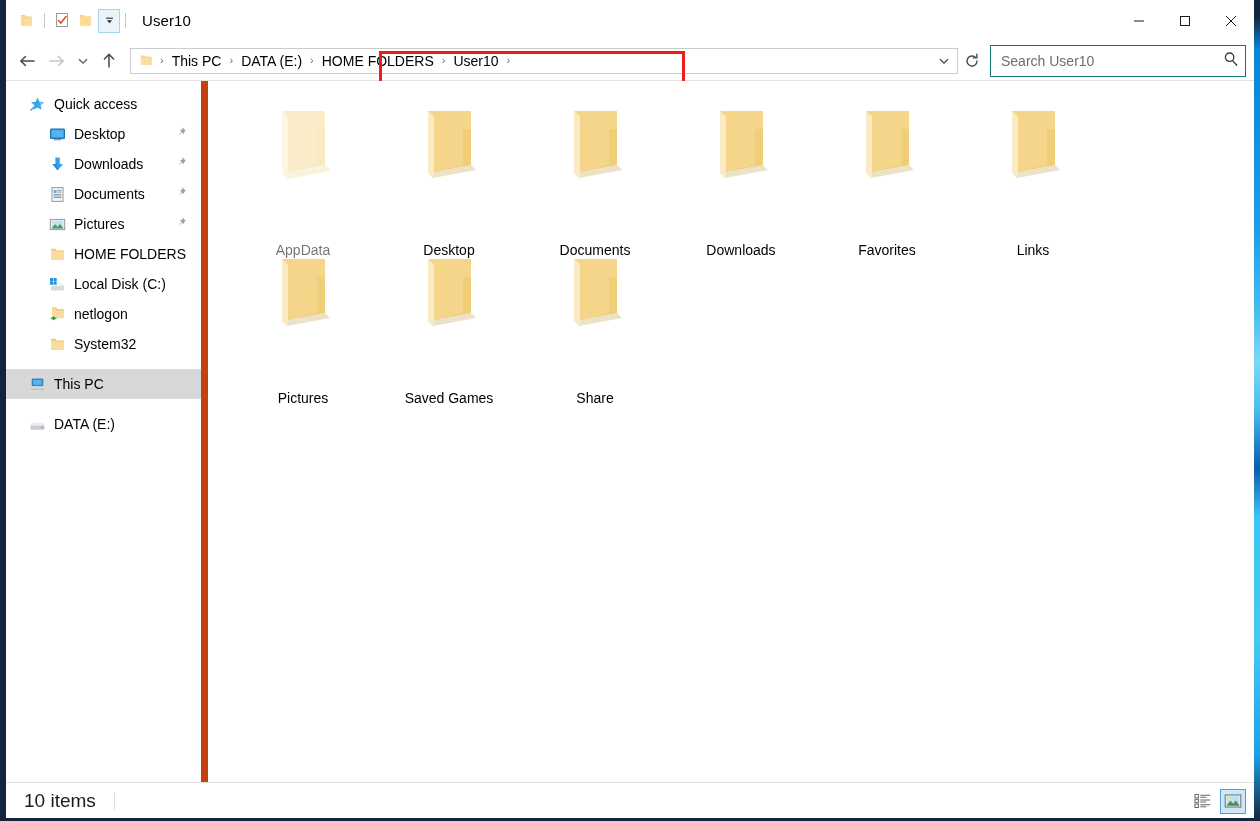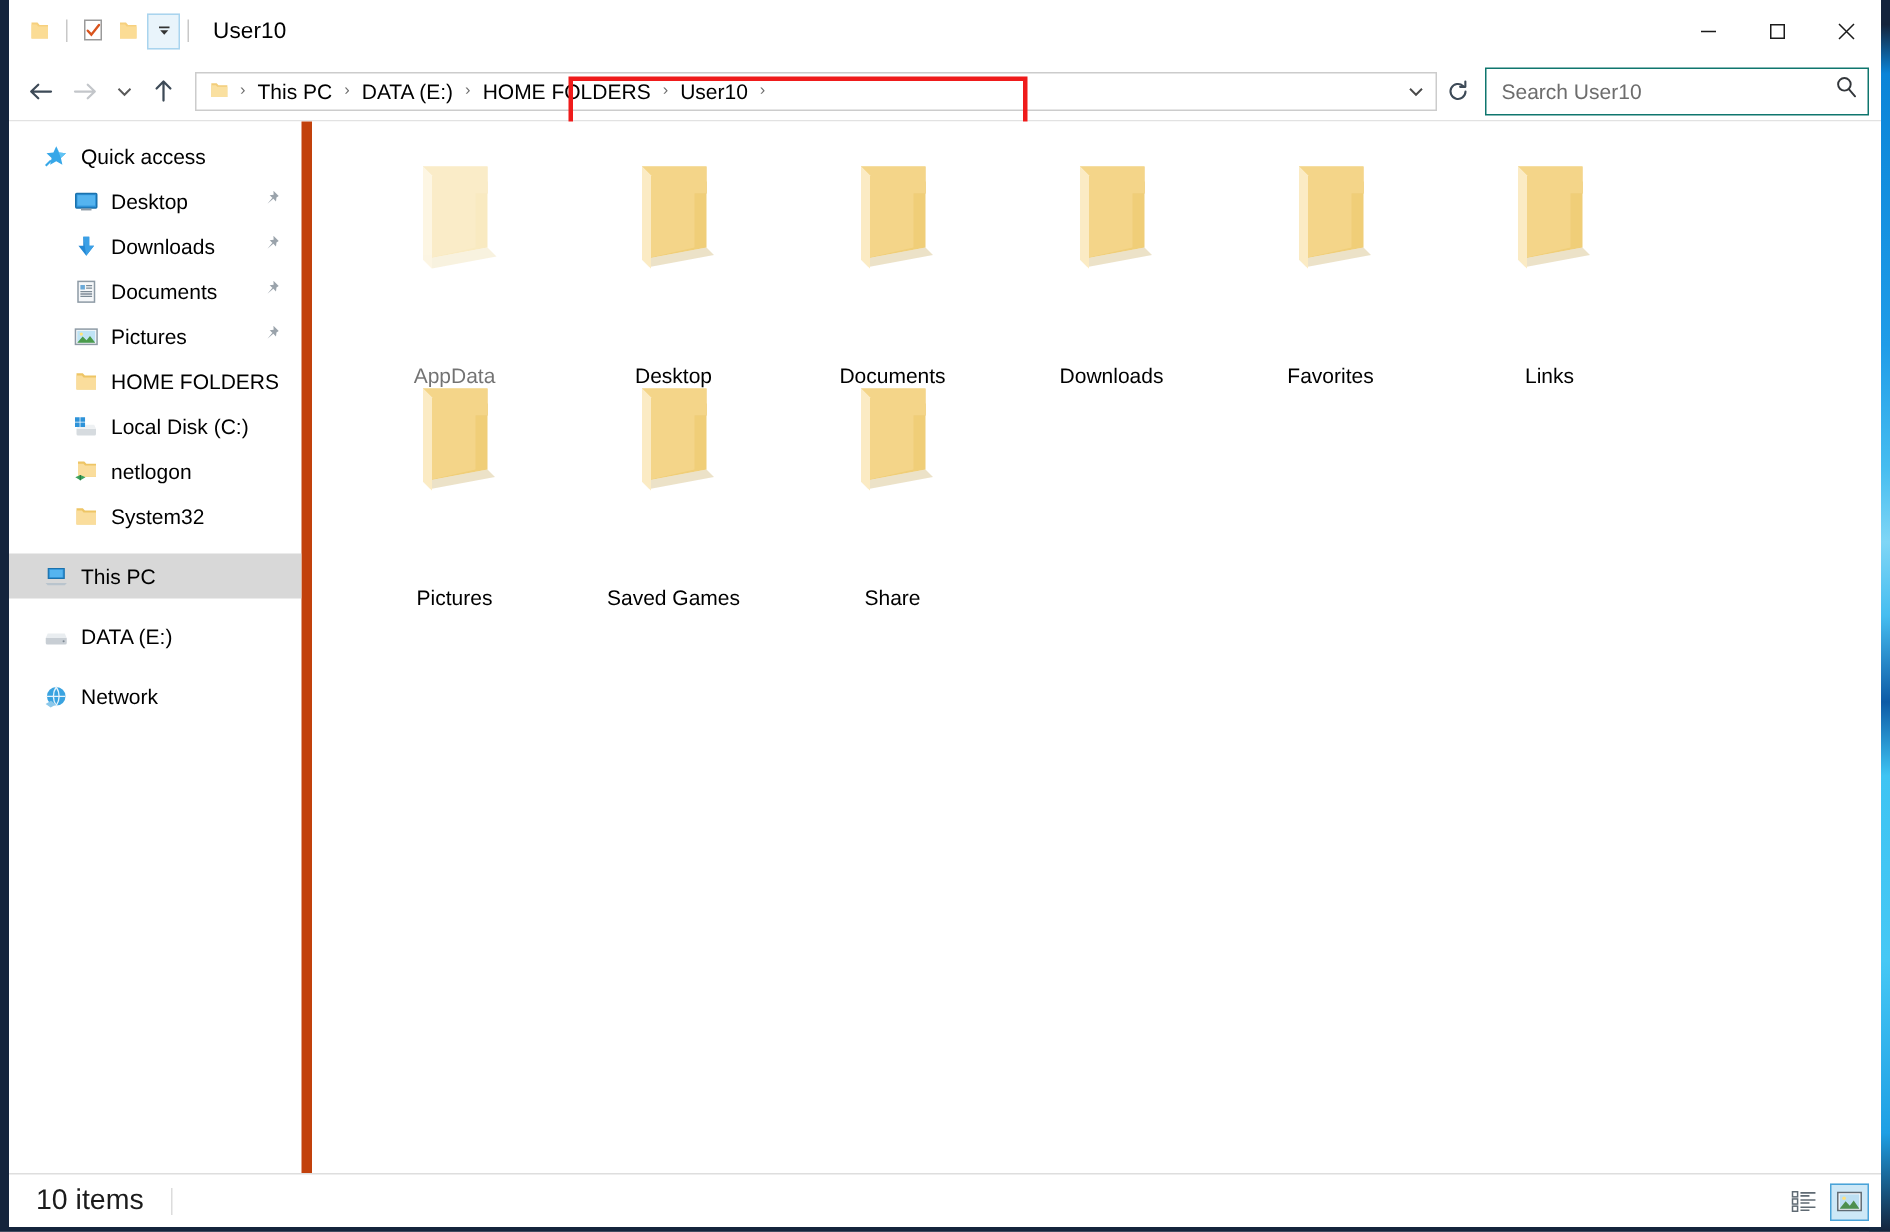--- a/index.html
+++ b/index.html
@@ -514,30 +514,20 @@
               <path d="M1.5 9.3h14v3.4a1 1 0 0 1-1 1H2.5a1 1 0 0 1-1-1z" fill="#c8ced4"></path>
               <path d="M2.8 6.4h11.4l1.3 2.9H1.5z" fill="#e9edf0"></path>
               <circle cx="13.4" cy="11.5" r="0.7" fill="#7f8b95"></circle>
             </svg>
           </span>
           <span class="nav-label">DATA (E:)</span>
         </div>
 
         <div class="nav-gap"></div>
 
-        <div class="nav-item">
-          <span class="nav-ico">
-            <svg width="17" height="17" viewBox="0 0 17 17">
-              <circle cx="8.5" cy="8.2" r="6.2" fill="#3aa3e0"></circle>
-              <path d="M2.3 8.2h12.4M8.5 2a11 11 0 0 1 0 12.4A11 11 0 0 1 8.5 2z" stroke="#e6f3fb" stroke-width="0.9" fill="none"></path>
-              <path d="M1.4 13.4l3.6-2.2 3.4 2.4-3.6 2z" fill="#8cc8ea"></path>
-            </svg>
-          </span>
-          <span class="nav-label">Network</span>
-        </div>
       </div>
 
       <div id="content">
         <div id="icon-grid">
 
           <div class="file-tile">
             <span class="tile-icon dim">
               <svg width="96" height="86" viewBox="0 0 96 86">
                 <path d="M27 8 L70 8 L70 62 L27 70 Z" fill="#f4d98f"></path>
                 <path d="M70 18 L62 18 L62 26 L70 26 Z" fill="#f0d184"></path>

